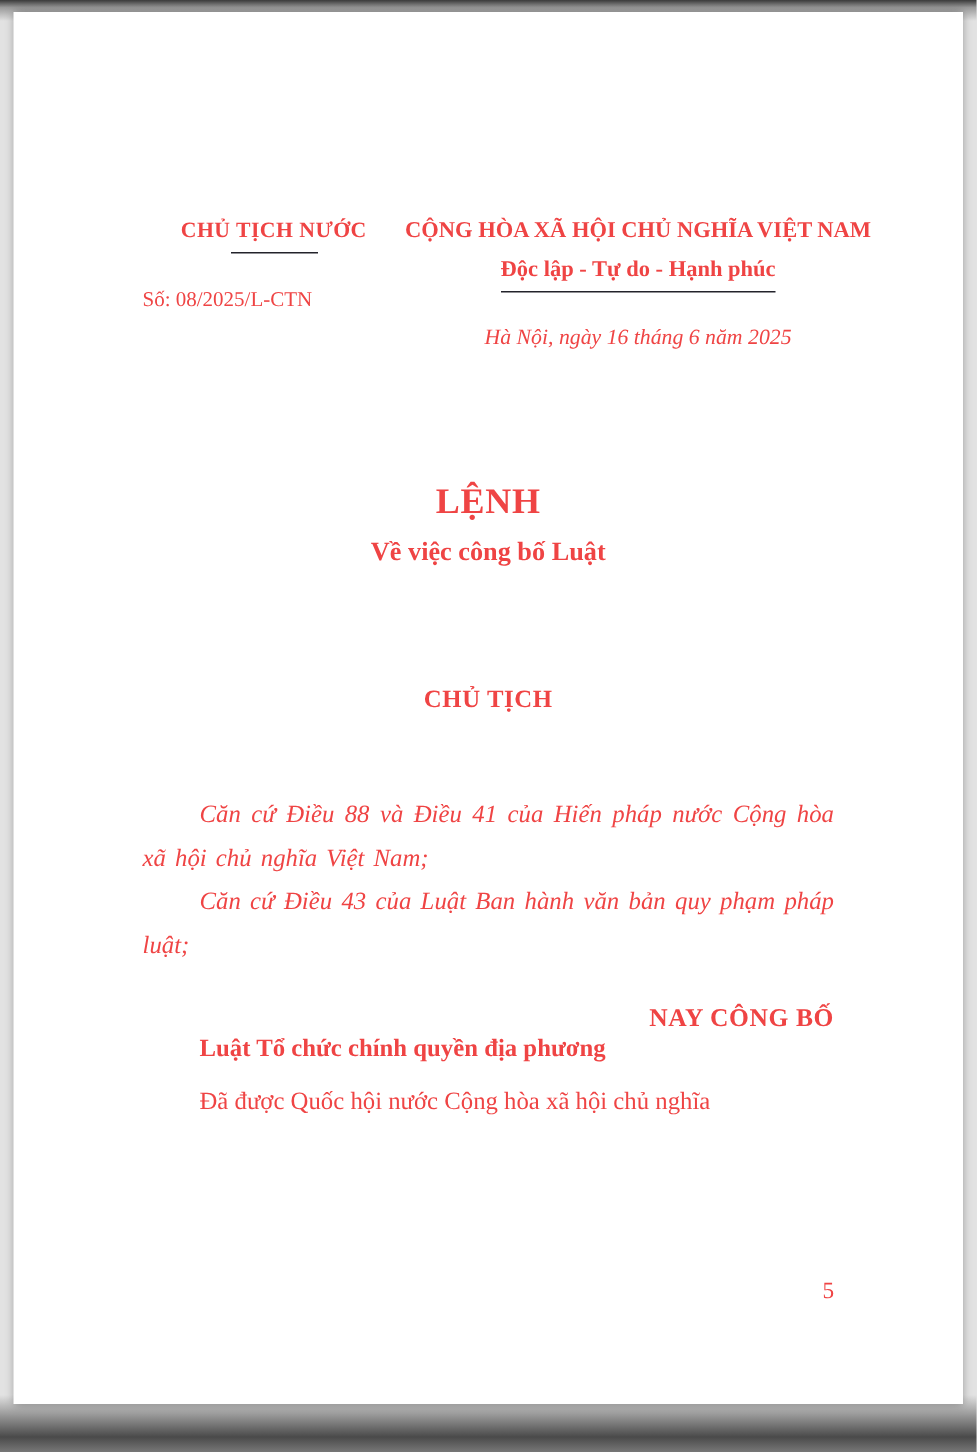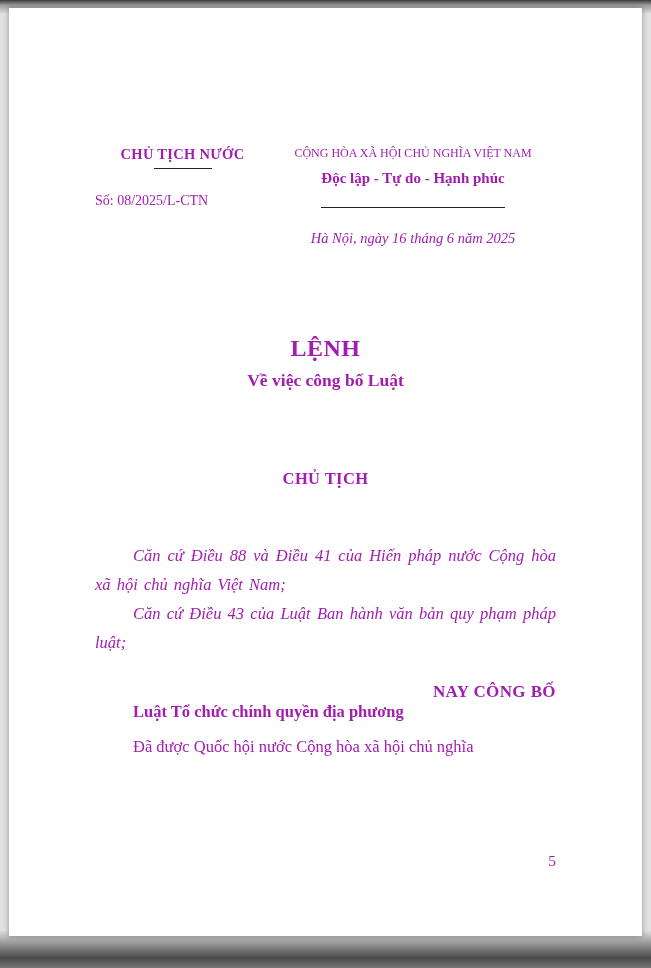--- a/index.html
+++ b/index.html
@@ -16,21 +16,21 @@
     background: linear-gradient(180deg, #3a3a3a 0px, #9a9a9a 5px, #e2e2e2 14px, #e2e2e2 930px, #8f8f8f 945px, #4a4a4a 958px, #777 968px);
   }
   .page {
     position: absolute;
     left: 9px;
     right: 9px;
     top: 8px;
     bottom: 32px;
     background: #ffffff;
     box-shadow: 0 0 6px rgba(0,0,0,0.35);
-    color: #a21caf;
+    color: #ef4444;
   }
   .content {
     position: absolute;
     left: 86px;
     right: 86px;
     top: 0;
     bottom: 0;
   }
   
   .header {
@@ -59,30 +59,30 @@
     font-size: 14px;
     margin-top: 24px;
     text-align: left;
     white-space: nowrap;
   }
   .header-right {
     flex: 1;
     text-align: center;
   }
   .national-title {
-    font-weight: normal;
-    font-size: 12px;
+    font-weight: bold;
+    font-size: 15px;
     white-space: nowrap;
   }
   .motto {
     display: inline-block;
     font-weight: bold;
     font-size: 15px;
     margin-top: 9px;
-    padding-bottom: 20px;
+    padding-bottom: 5px;
     border-bottom: 1.8px solid #23232b;
     white-space: nowrap;
   }
   .place-date {
     font-style: italic;
     font-size: 14.5px;
     margin-top: 22px;
     white-space: nowrap;
   }
   

